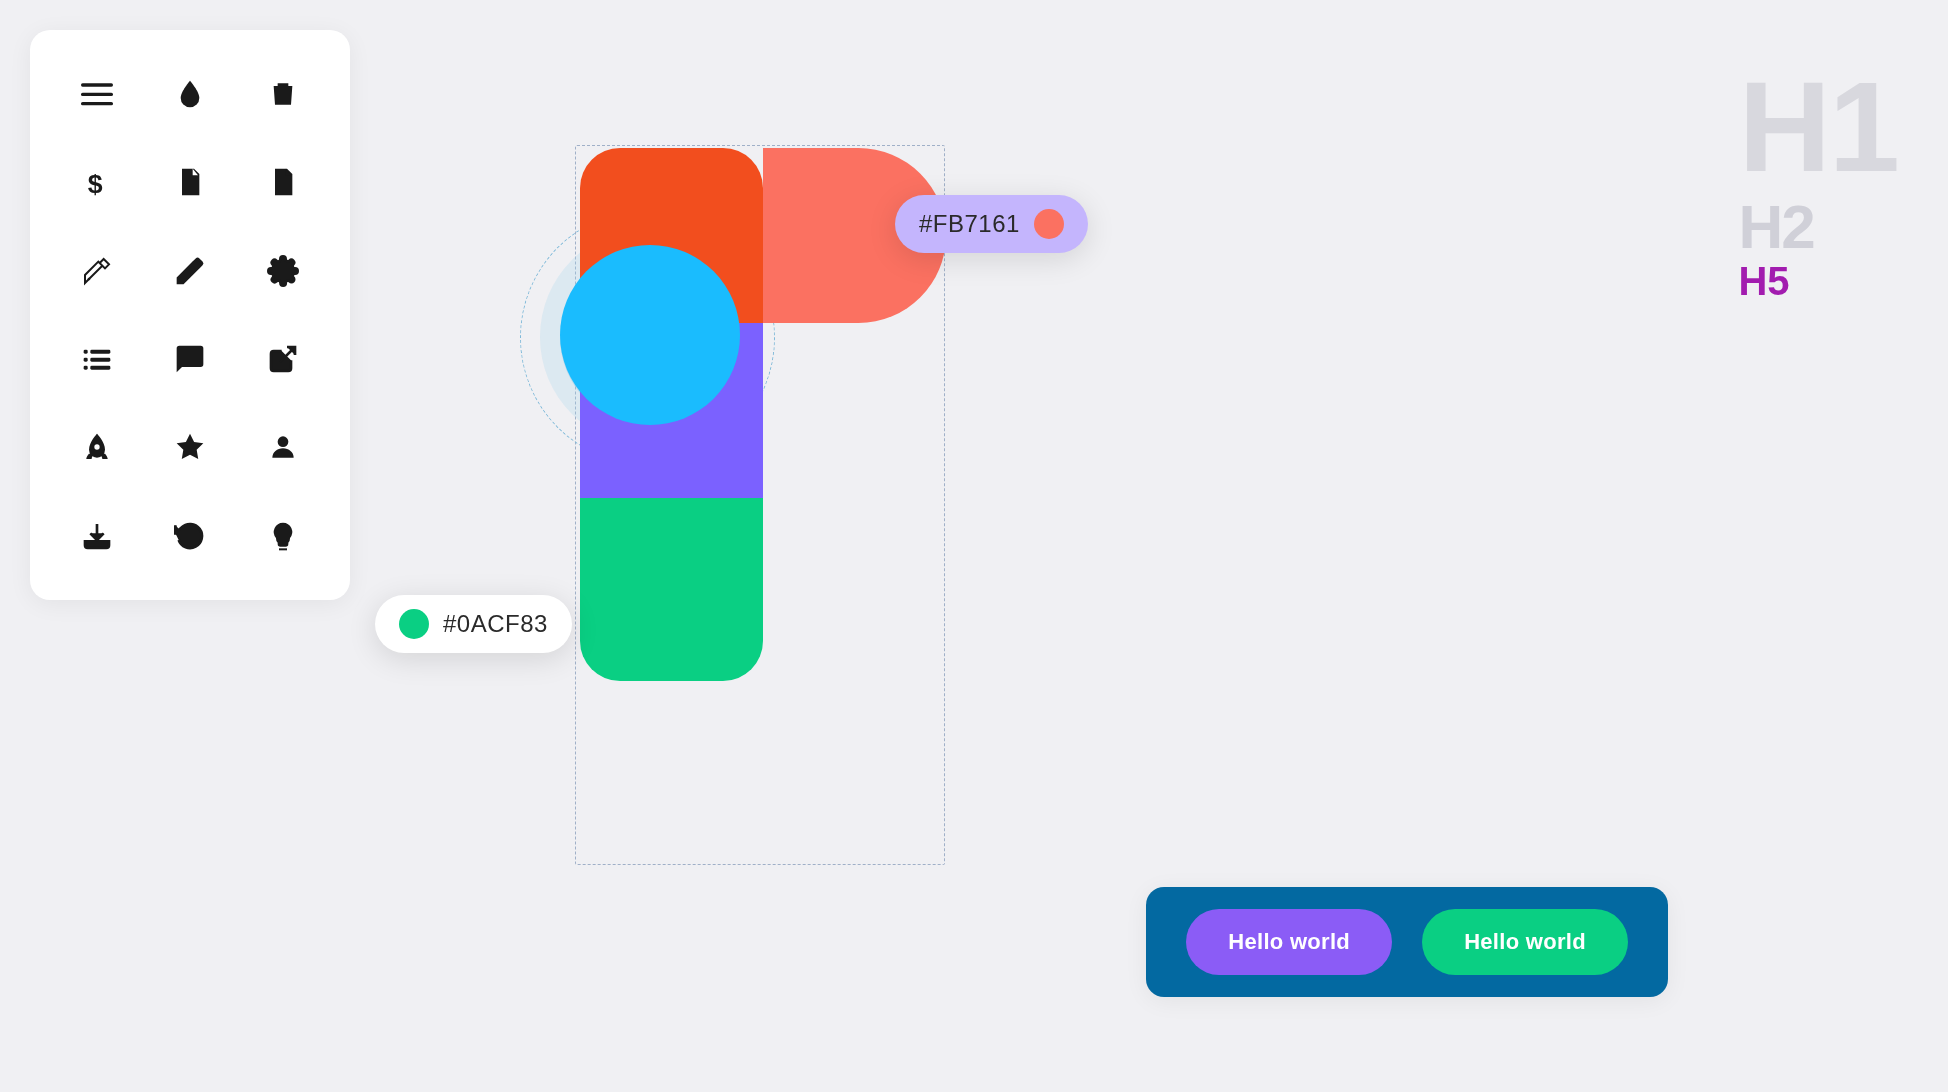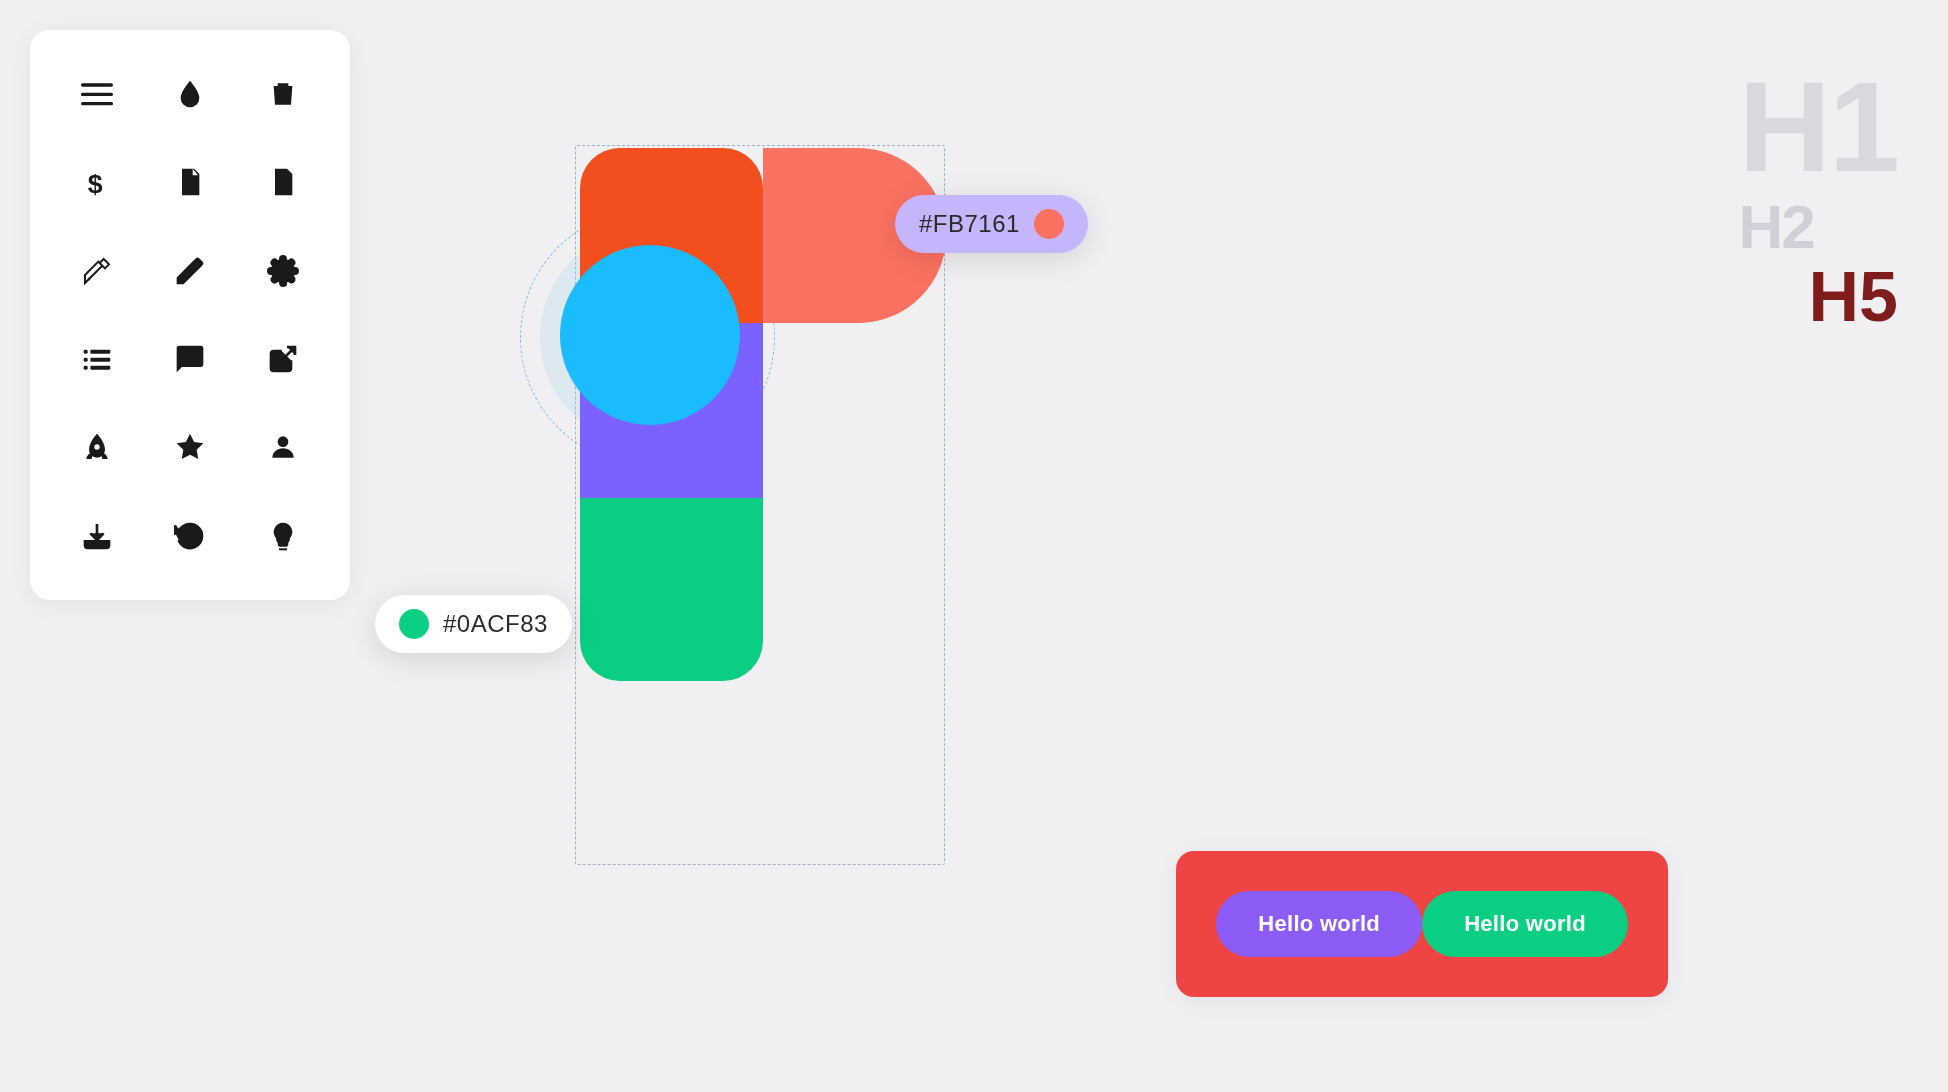--- a/index.html
+++ b/index.html
@@ -167,24 +167,25 @@
       color: #2a2a2a;
       letter-spacing: 0.5px;
     }
 
     
     .buttons-area {
       position: absolute;
       right: 280px;
       bottom: 95px;
       display: flex;
+      gap: 30px;
       align-items: center;
-      background: #ef4444;
+      background: #0369a1;
       border-radius: 18px;
-      padding: 40px 40px;
+      padding: 22px 40px;
       box-shadow: 0 4px 24px rgba(0,0,0,0.06);
     }
 
     .btn-purple {
       background: #8b5cf6;
       color: #fff;
       border: none;
       border-radius: 50px;
       padding: 20px 42px;
       font-size: 22px;
@@ -232,25 +233,24 @@
       line-height: 1.05;
       letter-spacing: -1px;
     }
     .typo-h4 {
       font-size: 64px;
       font-weight: 700;
       color: #c0c0ca;
       line-height: 1.1;
     }
     .typo-h5 {
-      font-size: 70px;
+      font-size: 40px;
       font-weight: 700;
-      color: #7f1d1d;
+      color: #a21caf;
       line-height: 1.1;
-      text-align: right;
     }
   </style>
 </head>
 <body>
 
 <div class="left-panel">
 
   <div class="icon-cell">
     <svg viewBox="0 0 24 24">
         <rect y="4" width="24" height="2.5" rx="1.2"></rect>

